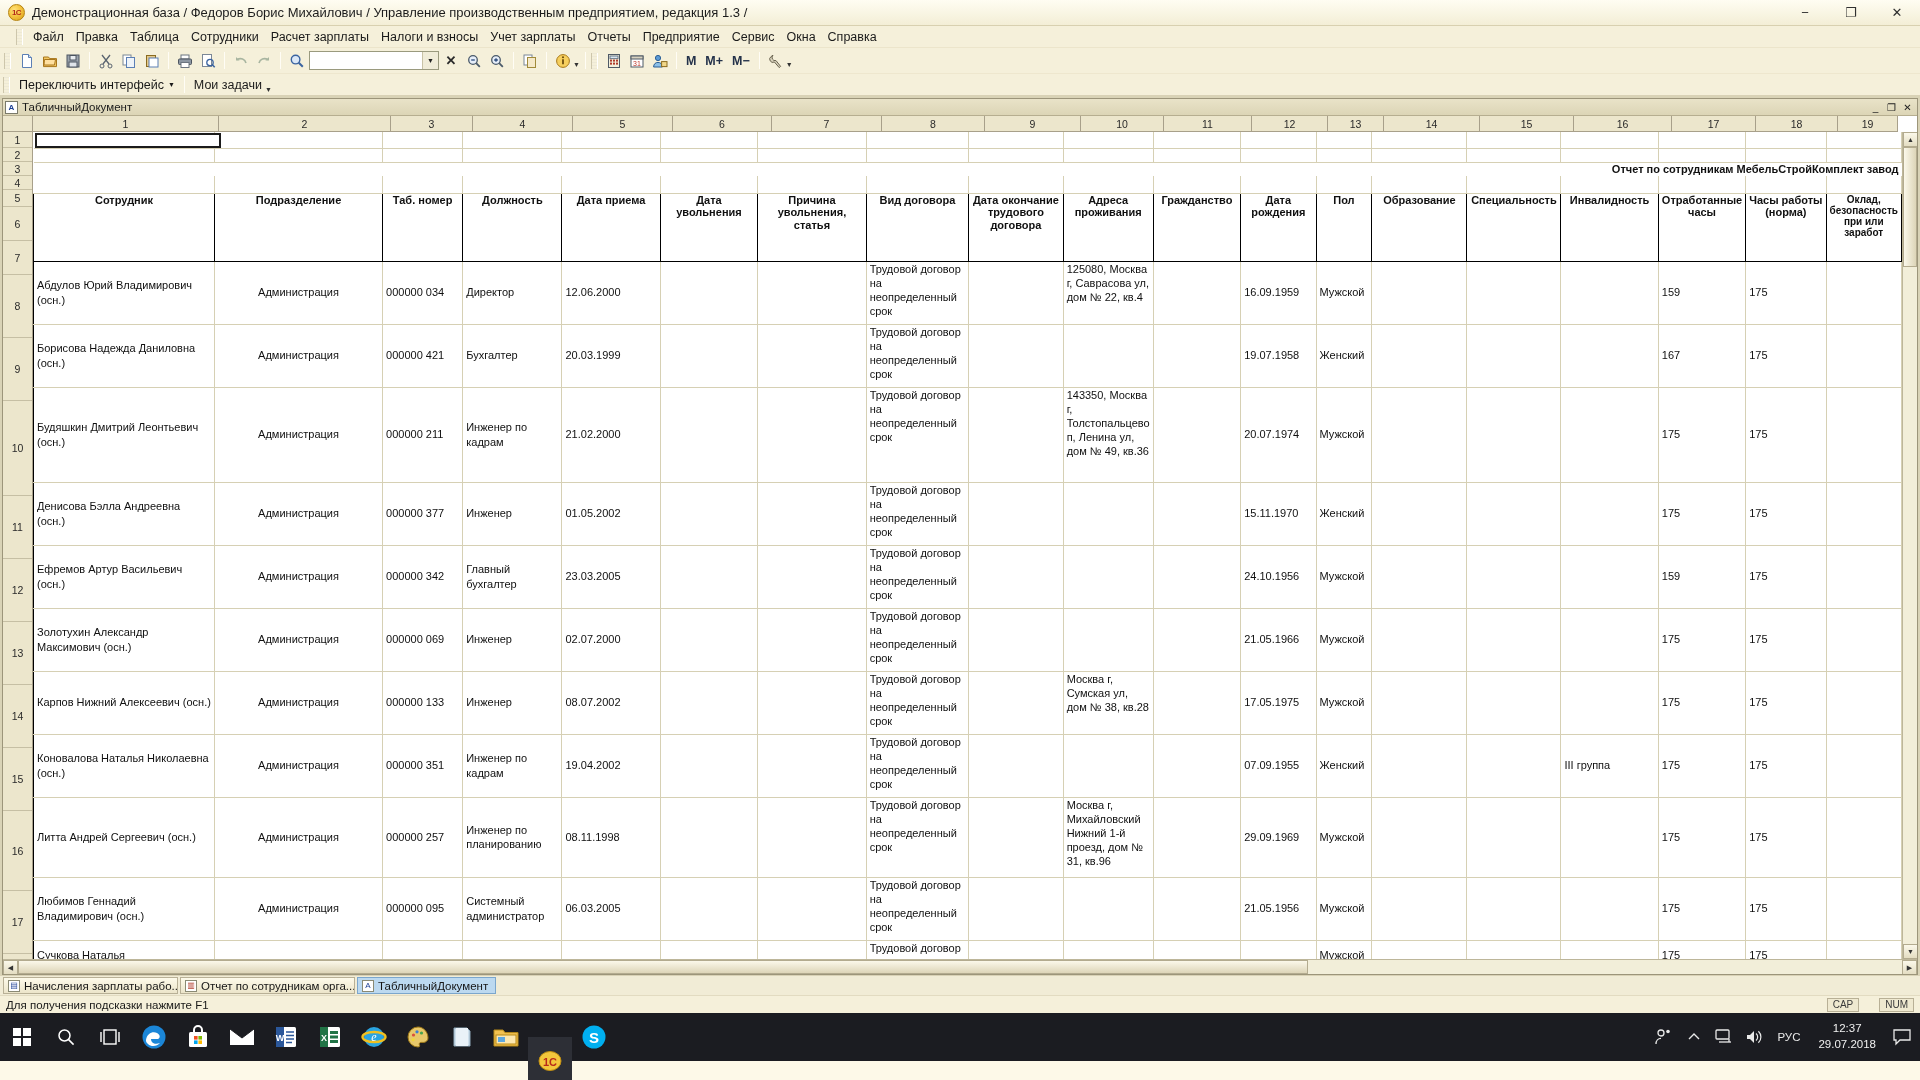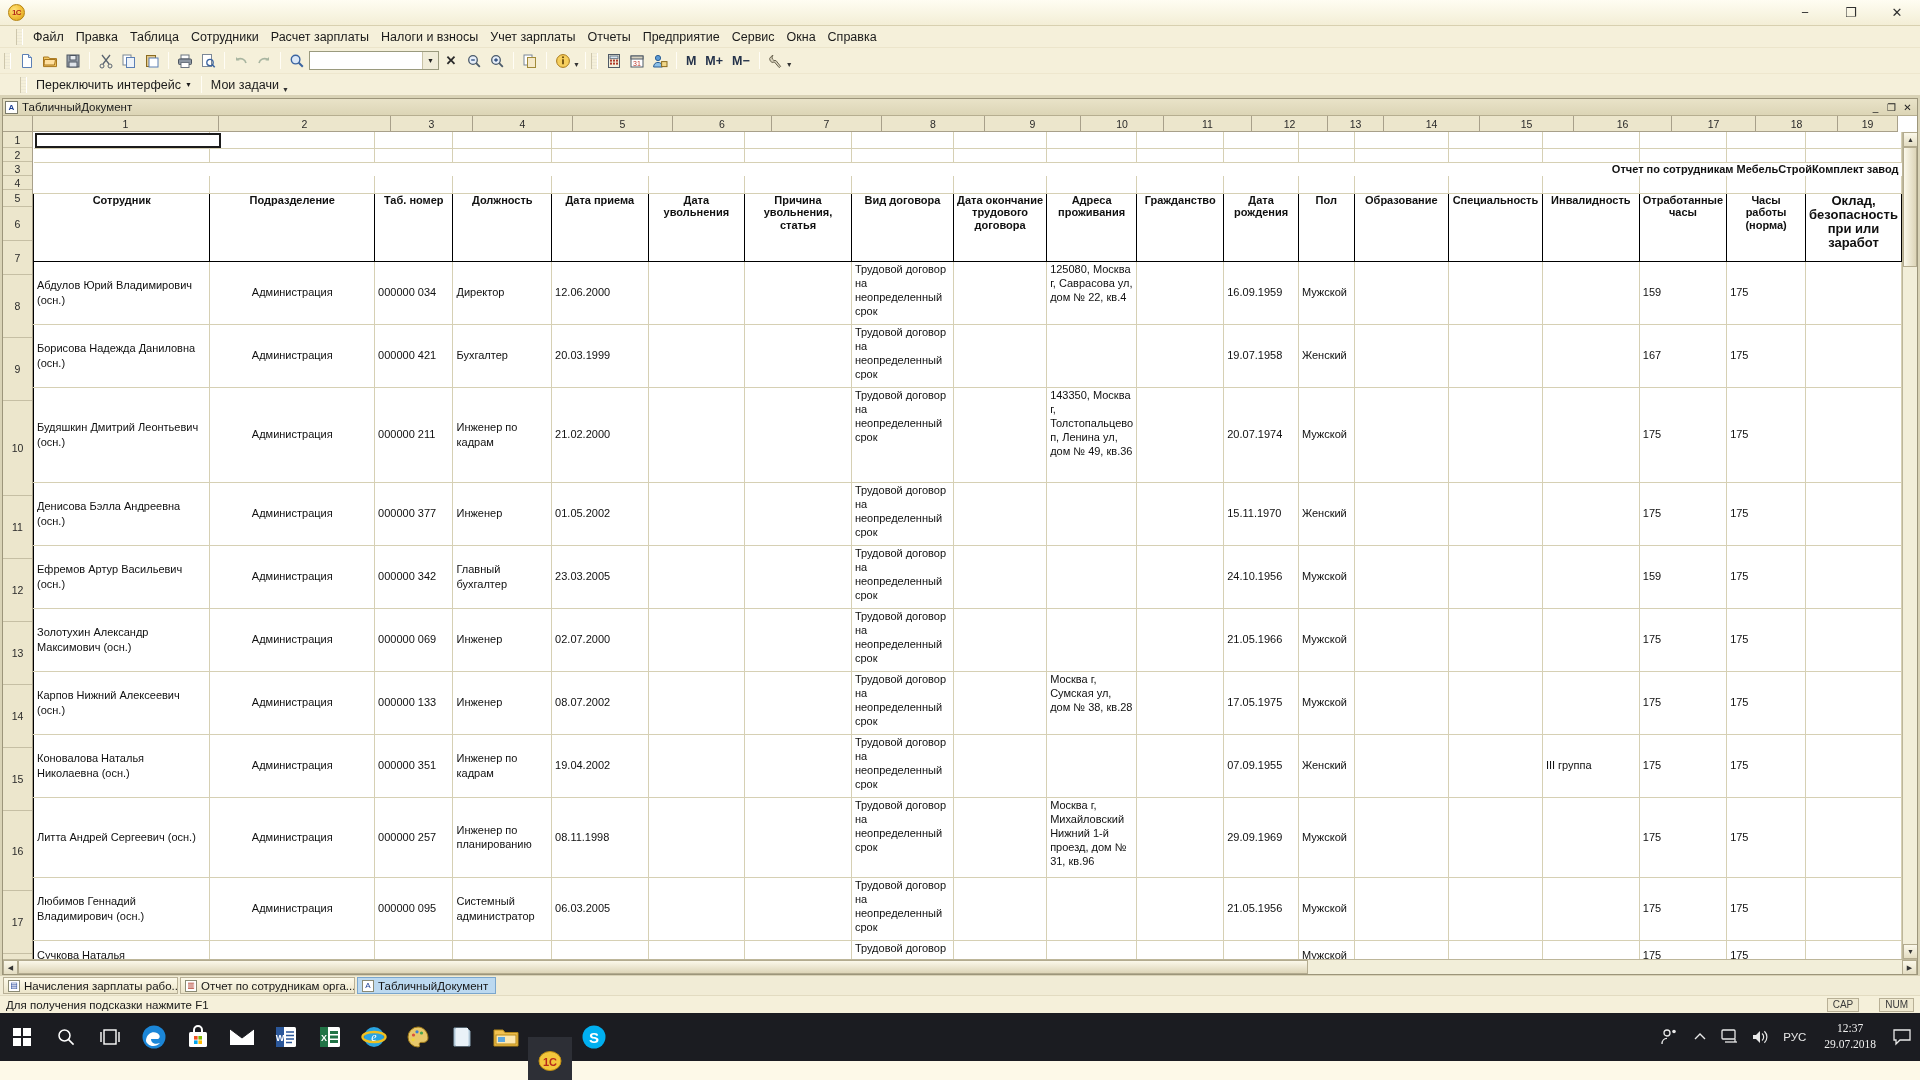--- a/index.html
+++ b/index.html
@@ -77,21 +77,21 @@
     width: 16px; height: 100%; display: flex; align-items: center;
     justify-content: center; font-size: 7px; color: #222;
     background: #f0ecd8; border-left: 1px solid #c8c2a6;
   }
   .tb-text { font-size: 12.5px; font-weight: bold; color: #24324a; padding: 0 4px; }
   .tb-caret { font-size: 7px; color: #333; margin-left: -2px; padding-top: 7px; }
 
   
   #toolbar2 {
     height: 22px; background: #f5f0da; display: flex; align-items: center;
-    padding-left: 20px; border-bottom: 1px solid #d9d2b6;
+    padding-left: 3px; border-bottom: 1px solid #d9d2b6;
   }
   .tb2-item { font-size: 12.5px; color: #1a1a1a; display: flex;
     align-items: center; gap: 4px; padding: 1px 5px; white-space: nowrap; }
 
   
   #mdi-area { background: #d9d3b6; padding: 2px 2px 0 2px; height: 879px; }
   #doc-window { background: #f5f0da; border: 1px solid #9c957a; height: 100%;
     display: flex; flex-direction: column; }
   #doc-title {
     height: 17px; background: linear-gradient(#e9e3c8,#dcd5b6);
@@ -194,28 +194,29 @@
   .tb-ic { width: 44px; height: 48px; display: flex; align-items: center;
     justify-content: center; position: relative; }
   .tb-ic.active { background: #2d2f36; margin-top: 48px; }
   .tb-ic.active:after { content: ""; position: absolute; bottom: 0; left: 8px; right: 8px;
     height: 3px; background: #4aa3e0; }
   #tray { margin-left: auto; display: flex; align-items: center; gap: 0;
     color: #e9e9e9; font-size: 11.5px; padding-right: 2px; }
   .tray-ic { width: 30px; height: 48px; display: flex; align-items: center;
     justify-content: center; color: #e9e9e9; }
   #clock { display: flex; flex-direction: column; align-items: center;
-    line-height: 1.35; padding: 0 10px; color: #f0f0f0; font-size: 11.5px; font-family: Liberation Serif, serif; }
+    line-height: 1.35; padding: 0 10px; color: #f0f0f0; font-size: 11.5px; }
   #notif { width: 32px; height: 48px; display: flex; align-items: center; justify-content: center; }
 </style>
 </head>
 <body>
 
 <div id="titlebar">
   <div id="app-logo"></div>
+  <div id="title-text">Демонстрационная база / Федоров Борис Михайлович /  Управление производственным предприятием, редакция 1.3 /</div>
   <div id="win-btns">
     <div class="win-btn">−</div>
     <div class="win-btn">❐</div>
     <div class="win-btn close">✕</div>
   </div>
 </div>
 
 <div id="menubar">
   <div class="grip"></div>
   <div class="menu-item">Файл</div>
@@ -566,21 +567,21 @@
                   <td class="hdr">Дата окончание трудового договора</td>
                   <td class="hdr">Адреса проживания</td>
                   <td class="hdr">Гражданство</td>
                   <td class="hdr">Дата рождения</td>
                   <td class="hdr">Пол</td>
                   <td class="hdr">Образование</td>
                   <td class="hdr">Специальность</td>
                   <td class="hdr">Инвалидность</td>
                   <td class="hdr">Отработанные часы</td>
                   <td class="hdr">Часы работы (норма)</td>
-                  <td class="hdr" style="font-size: 13px; line-height: 1.1;">Оклад, безопасность при или заработ</td>
+                  <td class="hdr" style="font-size: 10px; line-height: 1.1;">Оклад, безопасность при или заработ</td>
                 </tr>
                 <tr style="height: 63px;">
                   <td class="cell vmid">Абдулов Юрий Владимирович (осн.)</td>
                   <td class="cell ctr">Администрация</td>
                   <td class="cell vmid">000000 034</td>
                   <td class="cell vmid">Директор</td>
                   <td class="cell vmid">12.06.2000</td>
                   <td class="cell top"></td>
                   <td class="cell top"></td>
                   <td class="cell top">Трудовой договор на неопределенный срок</td>

